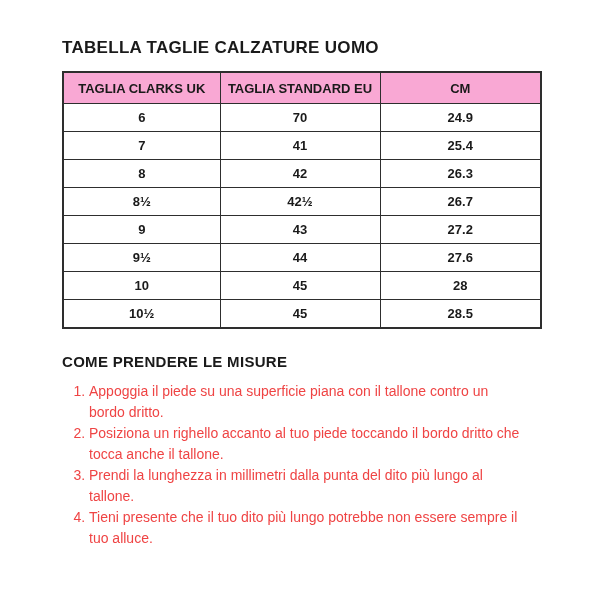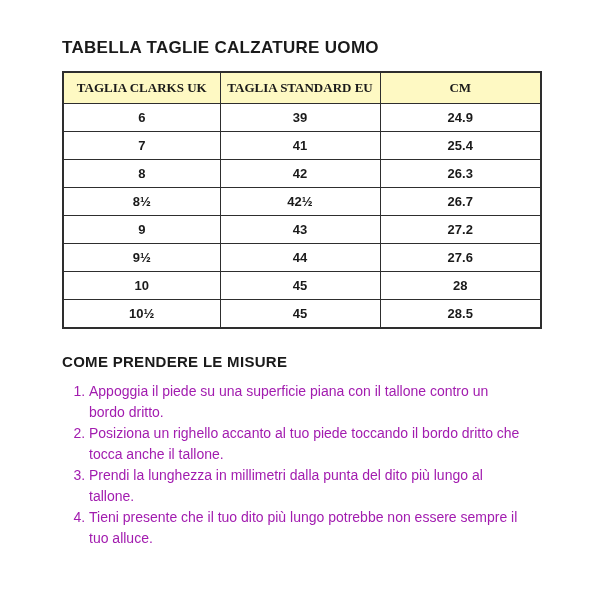--- a/index.html
+++ b/index.html
@@ -35,44 +35,43 @@
   table.size-table th,
   table.size-table td {
     border: 1px solid #2e2e2e;
     text-align: center;
     vertical-align: middle;
     font-size: 13px;
     font-weight: bold;
     padding: 0;
   }
   table.size-table th {
-    background: #fef9c3;
+    background: #f9a8d4;
     height: 30px;
-    font-family: Liberation Serif, serif;
   }
   table.size-table td {
     height: 27px;
     background: #ffffff;
   }
   table.size-table col.c1 { width: 157px; }
   table.size-table col.c2 { width: 160px; }
   table.size-table col.c3 { width: 161px; }
   .section-title {
     font-size: 15px;
     font-weight: bold;
     letter-spacing: 0.3px;
     margin: 24px 0 11px 0;
     white-space: nowrap;
   }
   ol.instructions {
     margin: 0;
     padding: 0 0 0 27px;
     font-size: 14px;
     line-height: 21px;
-    color: #a21caf;
+    color: #ef4444;
   }
   ol.instructions li {
     margin: 0;
     padding: 0;
   }
 </style>
 </head>
 <body>
 
 <div class="page">
@@ -88,21 +87,21 @@
     <thead>
       <tr>
         <th>TAGLIA CLARKS UK</th>
         <th>TAGLIA STANDARD EU</th>
         <th>CM</th>
       </tr>
     </thead>
     <tbody>
       <tr>
         <td>6</td>
-        <td>39</td>
+        <td>70</td>
         <td>24.9</td>
       </tr>
       <tr>
         <td>7</td>
         <td>41</td>
         <td>25.4</td>
       </tr>
       <tr>
         <td>8</td>
         <td>42</td>

